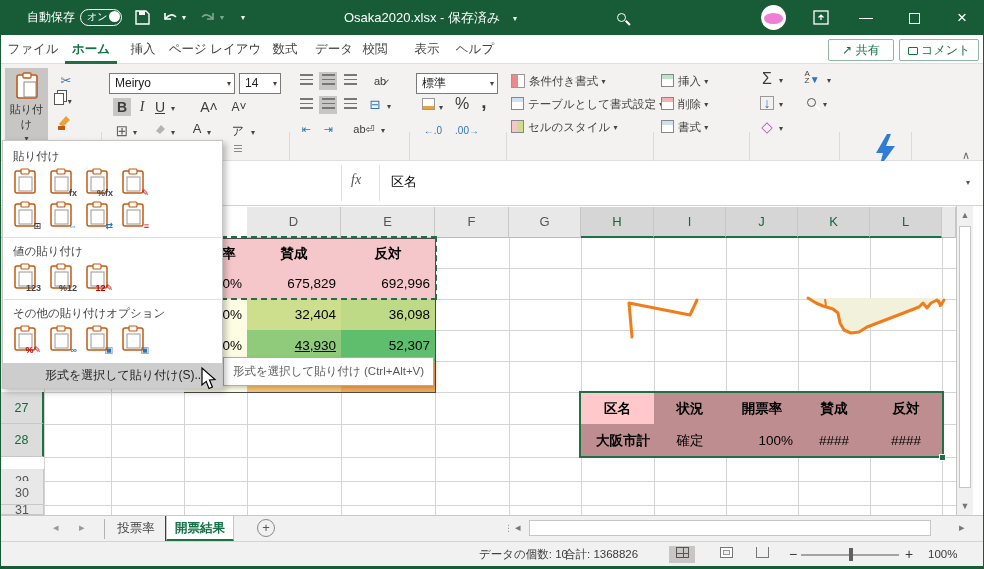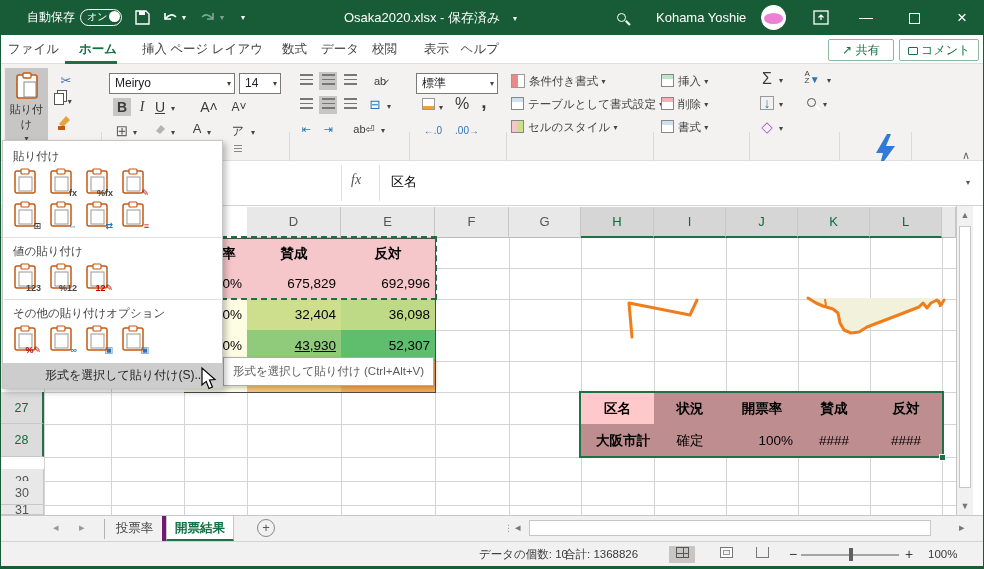--- a/index.html
+++ b/index.html
@@ -13,21 +13,21 @@
 .toggle{position:absolute;left:79px;top:9px;width:42px;height:17px;border:1.5px solid #fff;border-radius:9px;color:#fff;font-size:10px;line-height:14px;padding-left:6px}
 .knob{position:absolute;right:1px;top:1px;width:11px;height:11px;background:#fff;border-radius:50%}
 .chev{display:inline-block;font-size:8px;color:#fff;vertical-align:middle}
 .mag{display:inline-block;width:9px;height:9px;border:1.6px solid #fff;border-radius:50%;position:relative}
 .mag:after{content:"";position:absolute;left:7px;top:8px;width:6px;height:1.6px;background:#fff;transform:rotate(45deg)}
 .avatar{position:absolute;left:760px;top:5px;width:25px;height:25px;border-radius:50%;background:#fff;overflow:hidden}
 .avatar i{position:absolute;left:3px;top:8px;width:19px;height:11px;background:#ee7fd4;border-radius:50%}
 .wbtn{position:absolute;top:0;width:34px;height:35px;text-align:center;line-height:35px;font-size:14px;color:#fff}
 
 #tabrow{position:absolute;left:0;top:35px;width:984px;height:29px;background:#fff;border-bottom:1px solid #E1DFDD}
-.rtab{position:absolute;top:0;height:29px;line-height:28px;font-size:12.5px;color:#444;text-align:right}
+.rtab{position:absolute;top:0;height:29px;line-height:28px;font-size:12.5px;color:#444;text-align:center}
 .rtab.on{color:#127145;font-weight:bold;border-bottom:3px solid #1E7145}
 .grnbtn{position:absolute;top:4px;height:22px;border:1px solid #8FB8A3;border-radius:2px;color:#127145;font-size:12px;line-height:20px;text-align:center;background:#fff}
 
 #ribbon{position:absolute;left:0;top:64px;width:984px;height:97px;background:#F3F2F1;border-bottom:1px solid #E1DFDD;font-size:11.5px;color:#444}
 .gsep{position:absolute;top:68px;width:1px;height:84px;background:#DADada}
 .glabel{position:absolute;top:146px;font-size:10.5px;color:#605E5C;text-align:center;width:80px}
 .launch{position:absolute;top:148px;width:10px;height:10px;border-left:1px solid #8a8886;border-bottom:1px solid #8a8886;font-size:8px;color:#8a8886}
 .launch:after{content:"↘";position:absolute;left:2px;top:-4px}
 .combo{position:absolute;background:#fff;border:1px solid #7a7a78;font-size:12px;color:#222;line-height:19px;padding-left:5px}
 .combo b{position:absolute;right:3px;top:0;font-weight:normal;color:#444;font-size:8px}
@@ -56,21 +56,21 @@
 .tbl{border-right:1px solid #4a4a4a;border-bottom:1px solid #4a4a4a}
 .ants{position:absolute;border:2px dashed #1E7145;pointer-events:none}
 .selbox{position:absolute;border:2.5px solid #1E7145;pointer-events:none}
 .fillh{position:absolute;width:7px;height:7px;background:#1E7145;border:1px solid #fff}
 
 .sbv{position:absolute;background:#F1F1F1;border-left:1px solid #C8C6C4}
 .arr{position:absolute;color:#777;font-size:9px;text-align:center;width:100%}
 .thumbv{position:absolute;left:2px;width:12px;background:#fff;border:1px solid #C8C6C4}
 
 #tabs{position:absolute;left:0;top:515px;width:984px;height:26px;background:#F1F1F1;border-top:1px solid #C9C7C5;font-size:12.5px;color:#444}
-.stab{position:absolute;top:0;height:25px;line-height:24px;text-align:center;border-right:4px solid #701a75}
+.stab{position:absolute;top:0;height:25px;line-height:24px;text-align:center;border-right:1px solid #701a75}
 .stab.on{background:#fff;color:#127145;font-weight:bold;border:1px solid #C9C7C5;border-top:none;border-bottom:2px solid #1E7145}
 .hthumb{position:absolute;top:4px;height:16px;background:#fff;border:1px solid #C8C6C4}
 
 #status{position:absolute;left:0;top:541px;width:984px;height:25px;background:#F1F1F1;border-top:1px solid #D5D3D1;font-size:11.5px;color:#3a3a3a}
 #status .st{position:absolute;top:0;height:25px;line-height:25px;white-space:nowrap}
 .vico{position:absolute;top:4px;width:26px;height:17px;text-align:center;line-height:17px;font-size:11px;color:#555}
 #grnstrip{position:absolute;left:0;top:566px;width:984px;height:3px;background:#185C37}
 
 #pmenu{position:absolute;left:1px;top:140px;width:221px;height:249px;background:#fff;border:1px solid #C8C6C4;box-shadow:3px 3px 6px rgba(0,0,0,.25);z-index:30;padding:5px 0 0 0}
 .pmh{font-size:11.5px;color:#444;padding:3px 0 4px 10px}
@@ -102,21 +102,20 @@
     <span class="chev abs" style="left:181px;top:13px">▾</span>
     <svg class="abs" style="left:198px;top:9px;opacity:.45" width="18" height="16">
         <path d="M14 4 v6 h-6" fill="none" stroke="#fff" stroke-width="1.6"></path>
         <path d="M14 10 q-6 -7 -11 -2" fill="none" stroke="#fff" stroke-width="1.6"></path>
       </svg>
     <span class="chev abs" style="left:219px;top:13px;opacity:.45">▾</span>
     <span class="chev abs" style="left:240px;top:13px">▾</span>
     <span class="tbtxt" style="left:343px;font-size:13px">Osaka2020.xlsx - 保存済み</span>
     <span class="chev abs" style="left:512px;top:14px">▾</span>
     <span class="mag abs" style="left:616px;top:11px"></span>
-    <span class="tbtxt" style="left:655px;font-size:13px">Kohama Yoshie</span>
     <span class="avatar">
         <i></i>
       </span>
     <svg class="abs" style="left:812px;top:10px" width="16" height="15">
         <rect x="1" y="1" width="14" height="13" fill="none" stroke="#fff" stroke-width="1.3"></rect>
         <path d="M8 10 v-5 M5.5 7.5 L8 5 l2.5 2.5" stroke="#fff" stroke-width="1.2" fill="none"></path>
       </svg>
     <span class="wbtn" style="left:848px">—</span>
     <span class="wbtn" style="left:896px"><span style="display:inline-block;width:11px;height:11px;border:1.3px solid #fff;vertical-align:middle"></span></span>
     <span class="wbtn" style="left:944px;font-size:17px">×</span>

